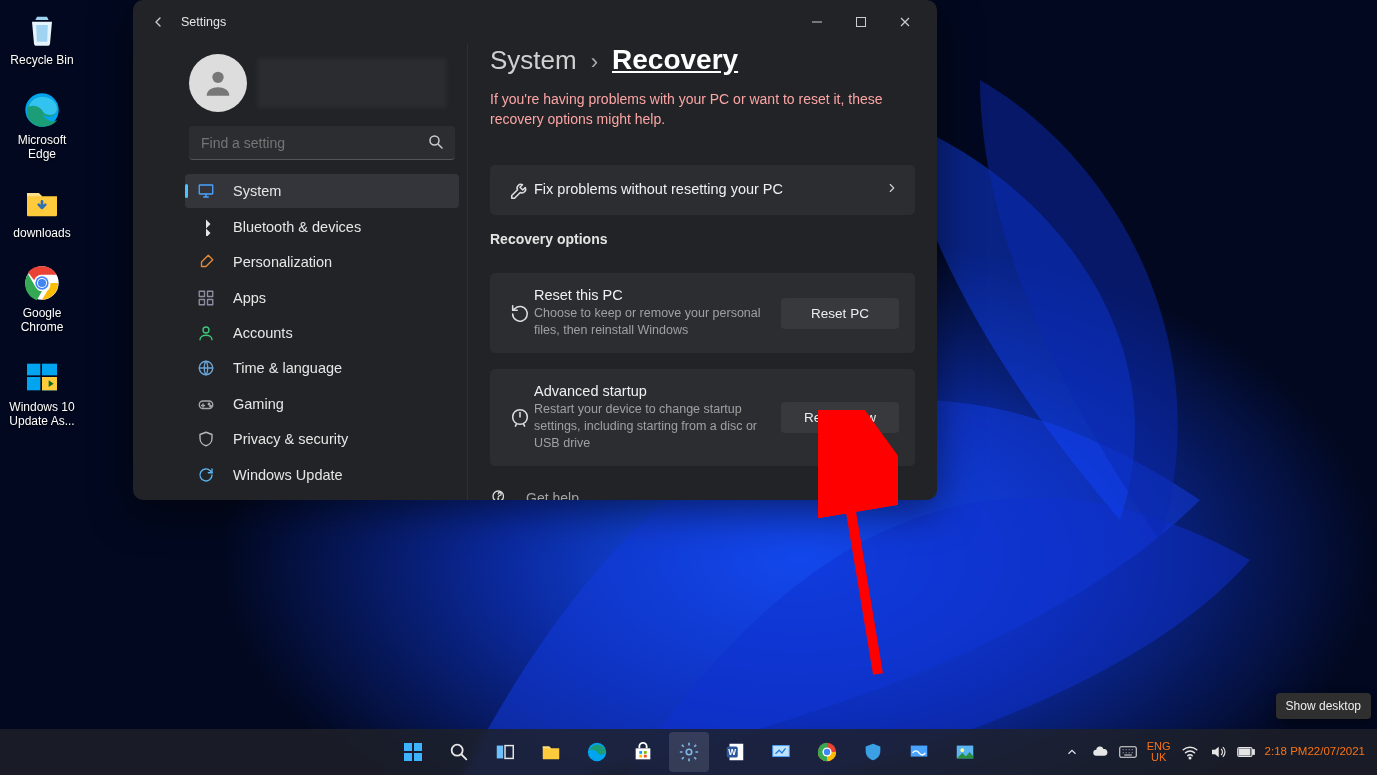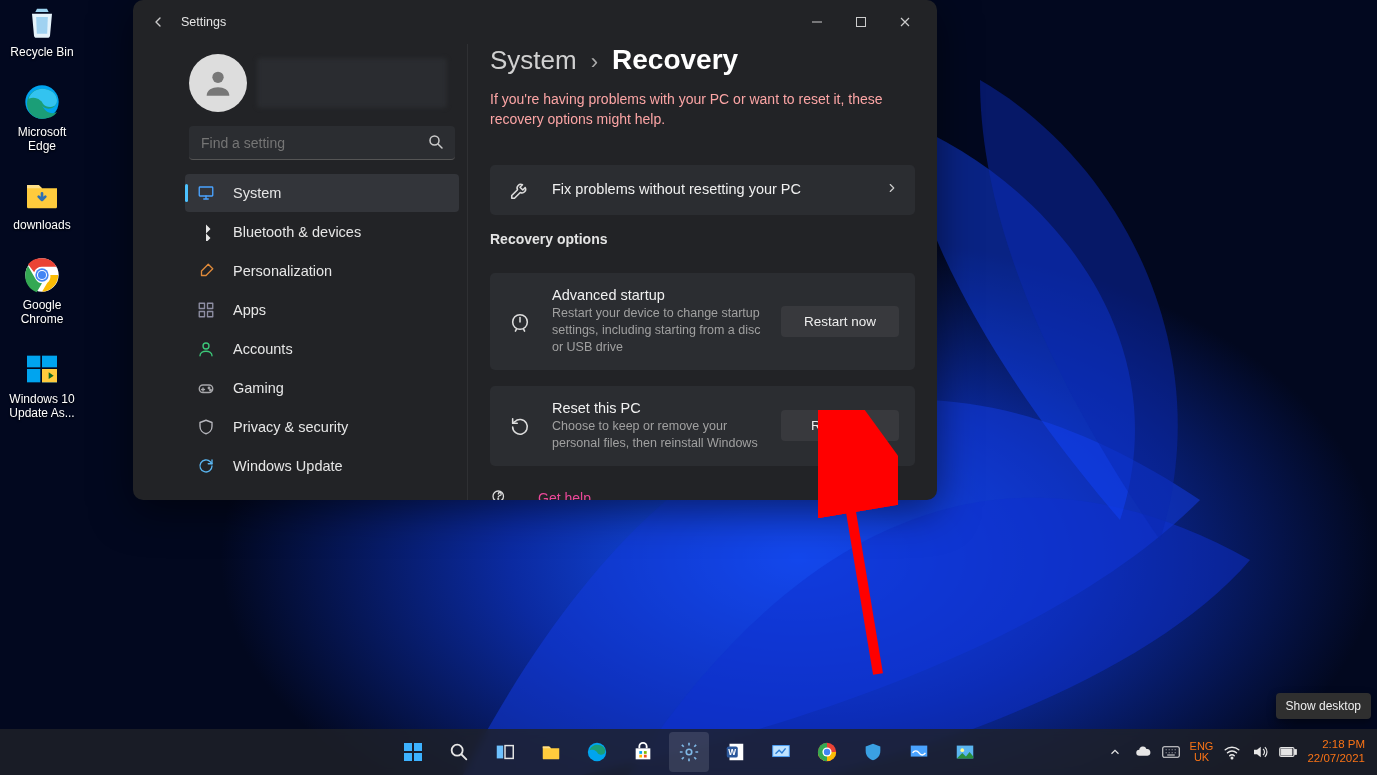--- a/index.html
+++ b/index.html
@@ -3,21 +3,21 @@
 <meta charset="utf-8">
 <style>
   * { margin: 0; padding: 0; box-sizing: border-box; font-family: "Segoe UI", Arial, sans-serif; }
   body { width: 1377px; height: 775px; overflow: hidden; background: #000; position: relative; }
   
   .wallpaper { position: absolute; inset: 0;
     background: radial-gradient(900px 700px at 70% 65%, #0a49ff 0%, #0625a0 25%, #021340 45%, #000 70%);
   }
   .wallpaper svg { position:absolute; inset:0; width:100%; height:100%; }
   
-  .desktop-icons { position: absolute; top: 0; left: 6px; display: flex; flex-direction: column; gap: 20px; }
+  .desktop-icons { position: absolute; top: 8px; left: 6px; display: flex; flex-direction: column; gap: 20px; }
   .desk-icon { width: 72px; display: flex; flex-direction: column; align-items: center; text-align: center; cursor: pointer; }
   .desk-icon .gfx { width: 44px; height: 44px; display:flex; align-items:center; justify-content:center; }
   .desk-icon .label { font-size: 12px; color: #fff; line-height: 1.15; margin-top: 2px; text-shadow: 0 1px 2px #000; }
   
   .window { position: absolute; left: 133px; top: 0px; width: 804px; height: 500px; background: #222326; border-radius: 10px; box-shadow: 0 10px 40px rgba(0,0,0,.5); display:flex; flex-direction:column; overflow:hidden; }
   .titlebar { display:flex; align-items:center; height:44px; padding:0 10px; }
   .back-btn { width:30px; height:30px; display:flex; align-items:center; justify-content:center; border-radius:4px; color:#ccc; cursor:pointer; }
   .title { font-size: 12.5px; color:#e5e5e5; margin-left:8px; }
   .titlebar .spacer { flex:1; }
   .win-btn { width:44px; height:30px; display:flex; align-items:center; justify-content:center; color:#ccc; cursor:pointer; }
@@ -32,43 +32,43 @@
   .nav { display:flex; flex-direction:column; gap:1px; margin-top:4px; overflow-y:auto; }
   .nav-item { display:flex; align-items:center; height:38px; padding:0 12px; border-radius:4px; cursor:pointer; gap:18px; position:relative; color:#e6e6e6; font-size:14.5px; }
   .nav-item .nicon { width:18px; height:18px; display:flex; align-items:center; justify-content:center; }
   .nav-item.active { background:#33353a; }
   .nav-item.active::before { content:""; position:absolute; left:0; top:10px; bottom:10px; width:3px; background:#4cc2ff; border-radius:2px; }
   .content { flex:1; padding: 0 22px 10px 22px; overflow-y:auto; border-left: 1px solid #2f3033; }
   .content-scroll { max-width: 470px; }
   .crumbs { display:flex; align-items:baseline; gap:14px; color:#fff; margin: 0 0 14px 0; }
   .crumbs .c1 { font-size:26px; color:#d0d0d0; cursor:pointer; }
   .crumbs .csep { color:#aaa; font-size:22px; }
-  .crumbs .c2 { font-size:28px; font-weight:600; }
+  .crumbs .c2 { font-size:28px; font-weight:600;text-decoration:underline; }
   .helptext { font-size:14px; color:#fca5a5; line-height:1.4; margin-bottom:36px; }
-  .card { background:#2b2d31; border-radius:5px; padding:14px 16px; display:flex; align-items:center; gap:18px; margin-bottom:16px; }
+  .card { background:#2b2d31; border-radius:5px; padding:14px 16px; display:flex; align-items:center; margin-bottom:16px; }
   .card .picon { width:28px; color:#ddd; display:flex; justify-content:center; }
   .card .ptext { flex:1; }
   .card .ptitle { font-size:14.5px; color:#f0f0f0; margin-bottom:2px; }
   .card .pdesc { font-size:12.5px; color:#a0a0a0; line-height:1.35; }
   .card .chev { color:#ccc; }
   .card .act-btn { background:#38393d; color:#eee; border:none; font-size:13.5px; padding:8px 18px; border-radius:4px; cursor:pointer; min-width: 118px; }
   .section-heading { font-size:14px; color:#e4e4e4; font-weight:600; margin: 8px 0 26px 0; }
   .bottom-links { margin-top: 22px; display:flex; flex-direction:column; gap:14px; }
   .link-row { display:flex; align-items:center; gap:16px; font-size:14px; }
   .link-row .licon { width:20px; color:#ddd; }
-  .link-row a { color:#ec4899; text-decoration:none; cursor:pointer;margin-left:12px; }
+  .link-row a { color:#a3a3a3; text-decoration:none; cursor:pointer; }
   
   .taskbar { position:absolute; left:0; right:0; bottom:0; height:46px; background:rgba(30,33,40,.82); backdrop-filter: blur(4px); display:flex; align-items:center; }
   .task-center { flex:1; display:flex; justify-content:center; align-items:center; gap:6px; }
   .task-btn { width:40px; height:40px; display:flex; align-items:center; justify-content:center; border-radius:4px; cursor:pointer; }
   .task-btn.active { background:rgba(255,255,255,.12); }
   .tray { position:absolute; right:6px; top:0; bottom:0; display:flex; align-items:center; gap:10px; color:#f97316; font-size:12px; padding-right:6px; }
   .tray .t-icon { width:18px; height:18px; display:flex; align-items:center; justify-content:center; cursor:pointer; }
   .lang { display:flex; flex-direction:column; align-items:center; line-height:1; font-size:11px; }
-  .clock { display:flex; flex-direction:column; align-items:flex-end; line-height:1.2; font-size:11.5px; }
+  .clock { display:flex; align-items:flex-end; line-height:1.2; font-size:11.5px; }
   
   .annot-arrow { position:absolute; left: 818px; top: 410px; pointer-events:none; }
   
   .tooltip { position:absolute; right:6px; bottom:56px; background:#2f2f2f; color:#eee; font-size:12px; padding:6px 10px; border-radius:4px; box-shadow: 0 3px 8px rgba(0,0,0,.4);}
 </style>
 </head>
 <body>
 
 <div class="wallpaper">
   <svg viewBox="0 0 1377 775" preserveAspectRatio="xMidYMid slice">
@@ -233,20 +233,29 @@
             <span class="nicon">
               <svg width="18" height="18" viewBox="0 0 24 24" fill="none" stroke="#3cc779" stroke-width="1.8" stroke-linecap="round" stroke-linejoin="round">
                 <circle cx="12" cy="8" r="4"></circle>
                 <path d="M4 21c0-4 4-6 8-6s8 2 8 6"></path>
               </svg>
             </span>
             <span>Accounts</span>
           </div>
           <div class="nav-item">
             <span class="nicon">
+              <svg width="18" height="18" viewBox="0 0 24 24" fill="none" stroke="#6aa4d6" stroke-width="1.8" stroke-linecap="round" stroke-linejoin="round">
+                <circle cx="12" cy="12" r="9"></circle>
+                <path d="M3 12h18M12 3c3 3 3 15 0 18M12 3c-3 3-3 15 0 18"></path>
+              </svg>
+            </span>
+            <span>Time &amp; language</span>
+          </div>
+          <div class="nav-item">
+            <span class="nicon">
               <svg width="18" height="18" viewBox="0 0 24 24" fill="none" stroke="#a7a7aa" stroke-width="1.8" stroke-linecap="round" stroke-linejoin="round">
                 <rect x="3" y="8" width="18" height="10" rx="5"></rect>
                 <path d="M8 12v4M6 14h4"></path>
                 <circle cx="16" cy="12" r="1" fill="currentColor"></circle>
                 <circle cx="18" cy="15" r="1" fill="currentColor"></circle>
               </svg>
             </span>
             <span>Gaming</span>
           </div>
           <div class="nav-item">
@@ -290,44 +299,44 @@
         <div class="chev"><svg width="14" height="14" viewBox="0 0 24 24">
                 <path fill="none" stroke="currentColor" stroke-width="2" stroke-linecap="round" stroke-linejoin="round" d="M9 6l6 6-6 6"></path>
               </svg></div>
       </div>
 
       <div class="section-heading">Recovery options</div>
 
       <div class="card">
         <div class="picon">
               <svg width="22" height="22" viewBox="0 0 24 24" fill="none" stroke="currentColor" stroke-width="1.7" stroke-linecap="round" stroke-linejoin="round">
+                <path d="M4 13a8 8 0 1 0 2.3-5.7L4 9"></path>
+                <path d="M4 4v5h5"></path>
+              </svg>
+            </div>
+        <div class="ptext">
+          <div class="ptitle">Reset this PC</div>
+          <div class="pdesc">Choose to keep or remove your personal files, then reinstall Windows</div>
+        </div>
+        <button class="act-btn">Reset PC</button>
+      </div>
+
+      <div class="card">
+        <div class="picon">
+              <svg width="22" height="22" viewBox="0 0 24 24" fill="none" stroke="currentColor" stroke-width="1.7" stroke-linecap="round" stroke-linejoin="round">
                 <circle cx="12" cy="12" r="8"></circle>
                 <path d="M12 7v5"></path>
                 <path d="M8 20l-1 2M16 20l1 2"></path>
               </svg>
             </div>
         <div class="ptext">
           <div class="ptitle">Advanced startup</div>
           <div class="pdesc">Restart your device to change startup settings, including starting from a disc or USB drive</div>
         </div>
         <button class="act-btn">Restart now</button>
-      </div>
-
-      <div class="card">
-        <div class="picon">
-              <svg width="22" height="22" viewBox="0 0 24 24" fill="none" stroke="currentColor" stroke-width="1.7" stroke-linecap="round" stroke-linejoin="round">
-                <path d="M4 13a8 8 0 1 0 2.3-5.7L4 9"></path>
-                <path d="M4 4v5h5"></path>
-              </svg>
-            </div>
-        <div class="ptext">
-          <div class="ptitle">Reset this PC</div>
-          <div class="pdesc">Choose to keep or remove your personal files, then reinstall Windows</div>
-        </div>
-        <button class="act-btn">Reset PC</button>
       </div>
 
       <div class="bottom-links">
         <div class="link-row">
           <span class="licon"><svg width="18" height="18" viewBox="0 0 24 24" fill="none" stroke="currentColor" stroke-width="1.7" stroke-linecap="round" stroke-linejoin="round">
                   <circle cx="11" cy="11" r="7"></circle>
                   <path d="M16 16l4 4"></path>
                   <path d="M11 8a2 2 0 1 1 2 2c-1 .5-2 1-2 2"></path>
                   <circle cx="11" cy="14.5" r=".5" fill="currentColor"></circle>
                 </svg></span>

